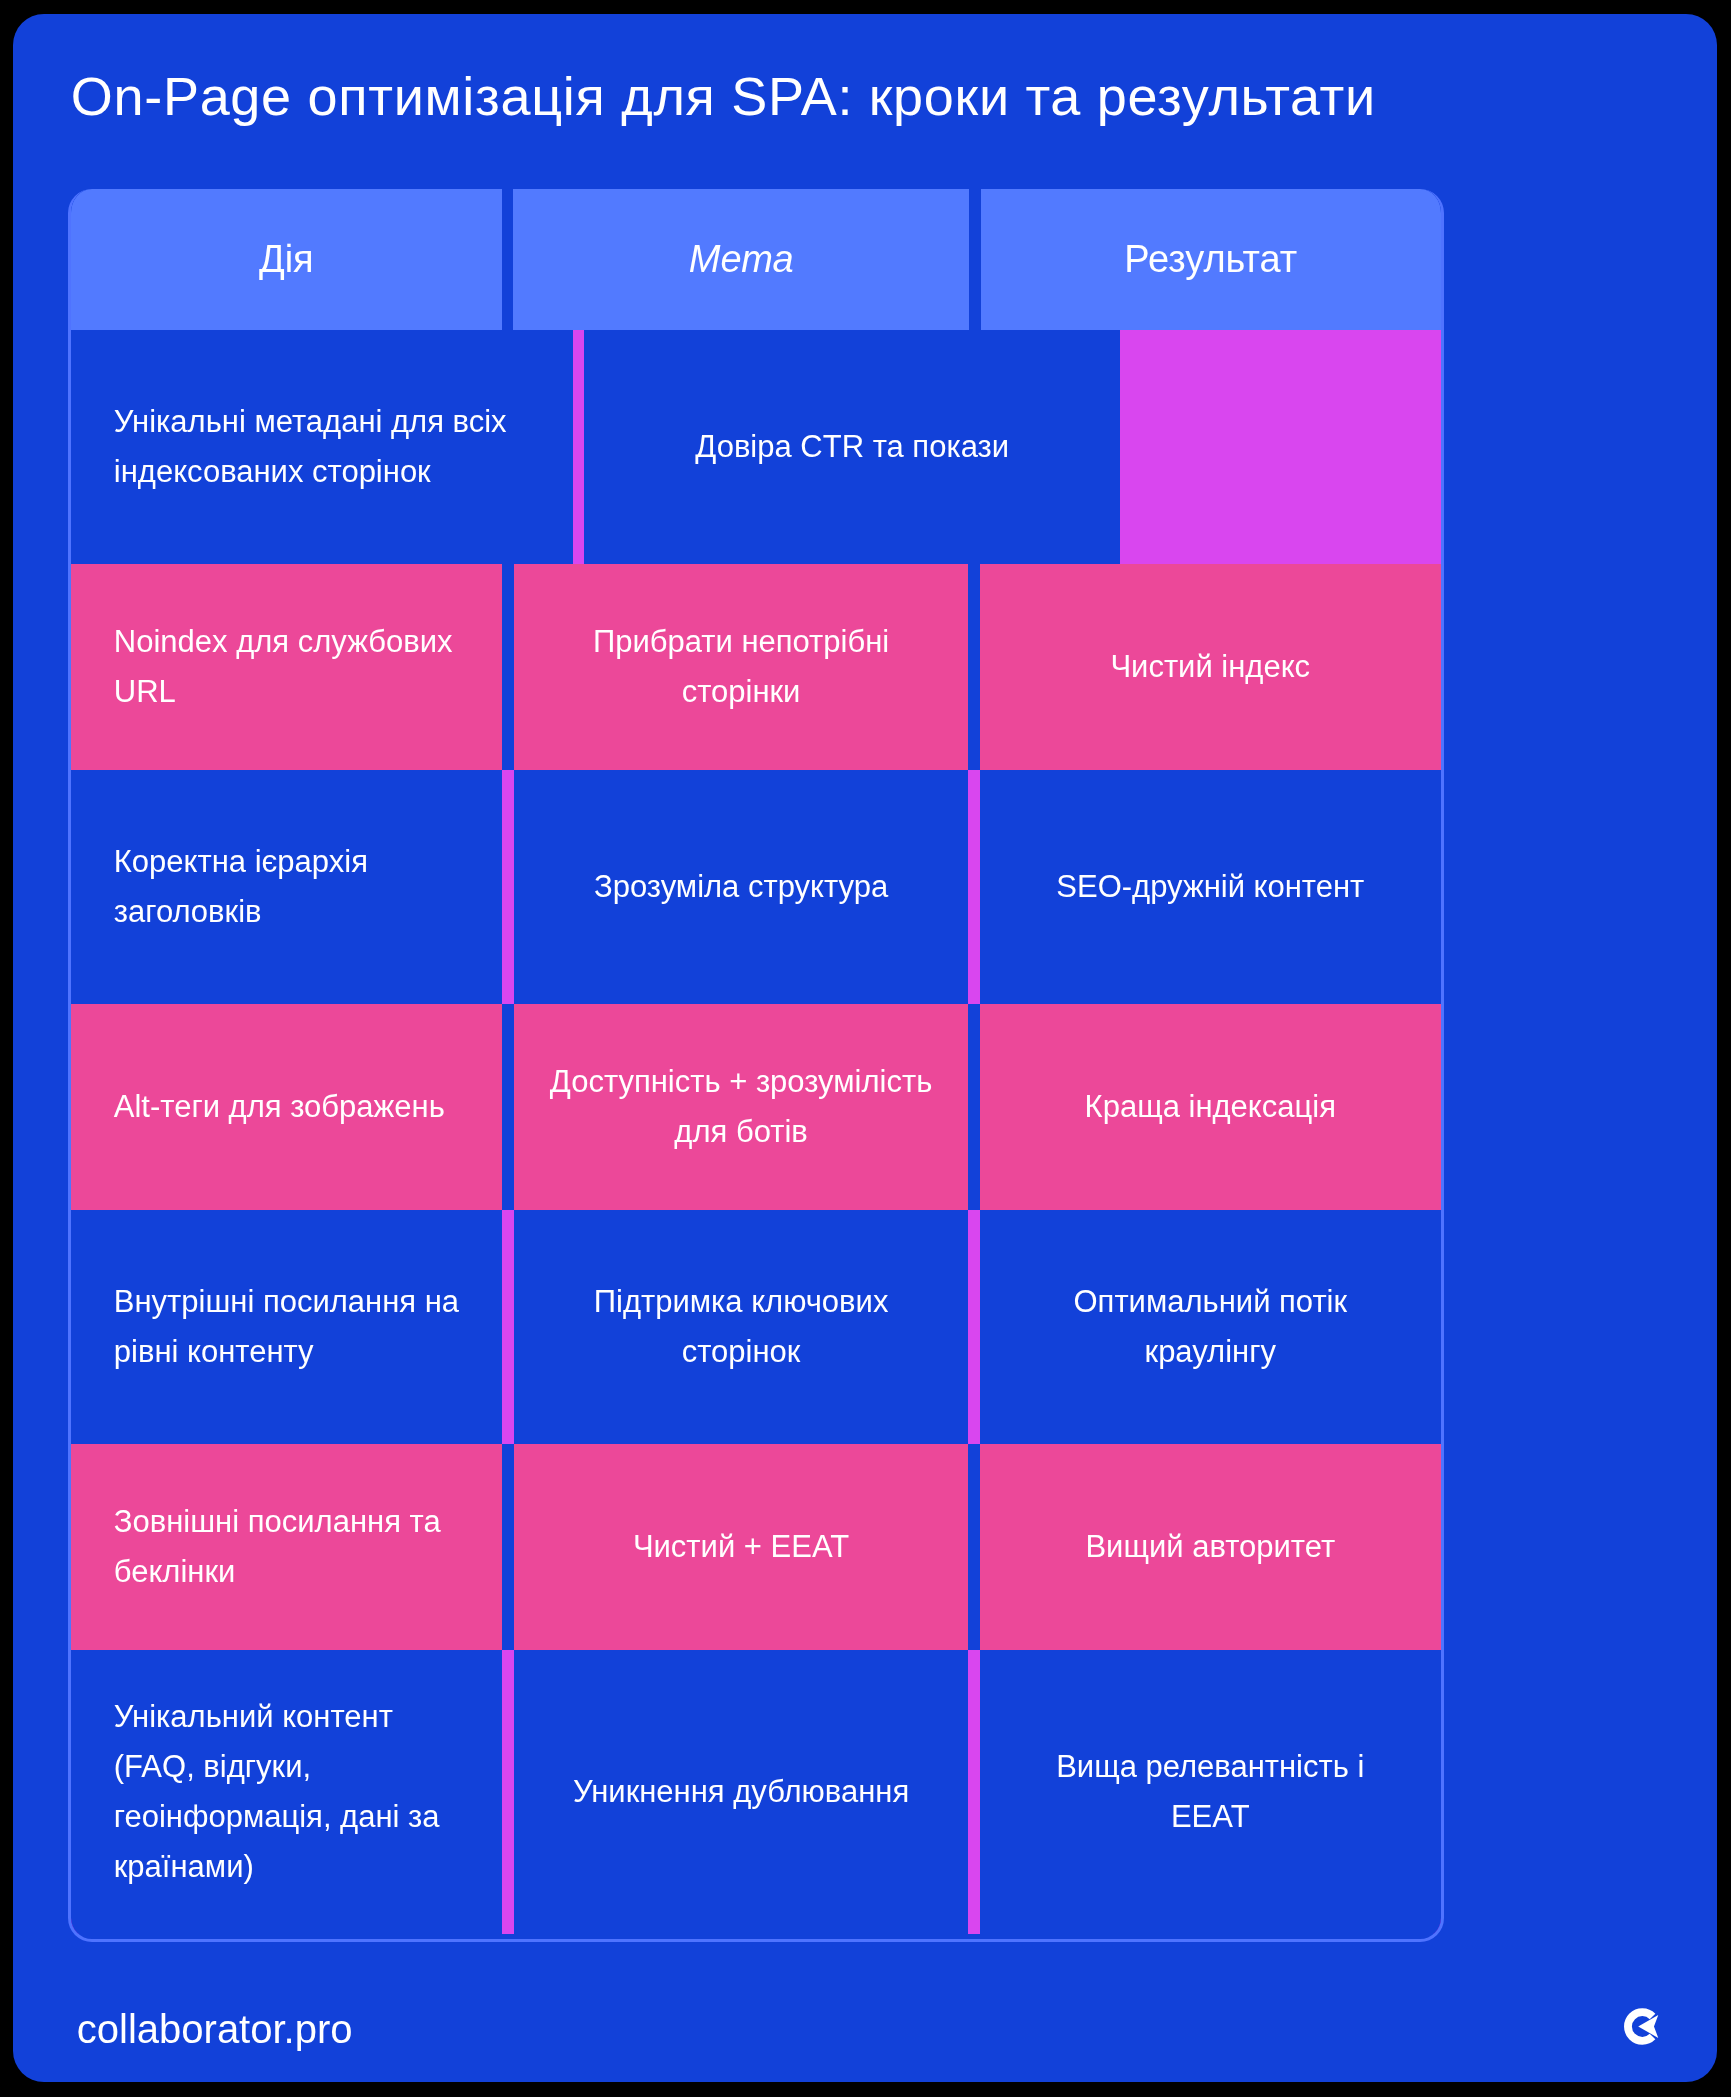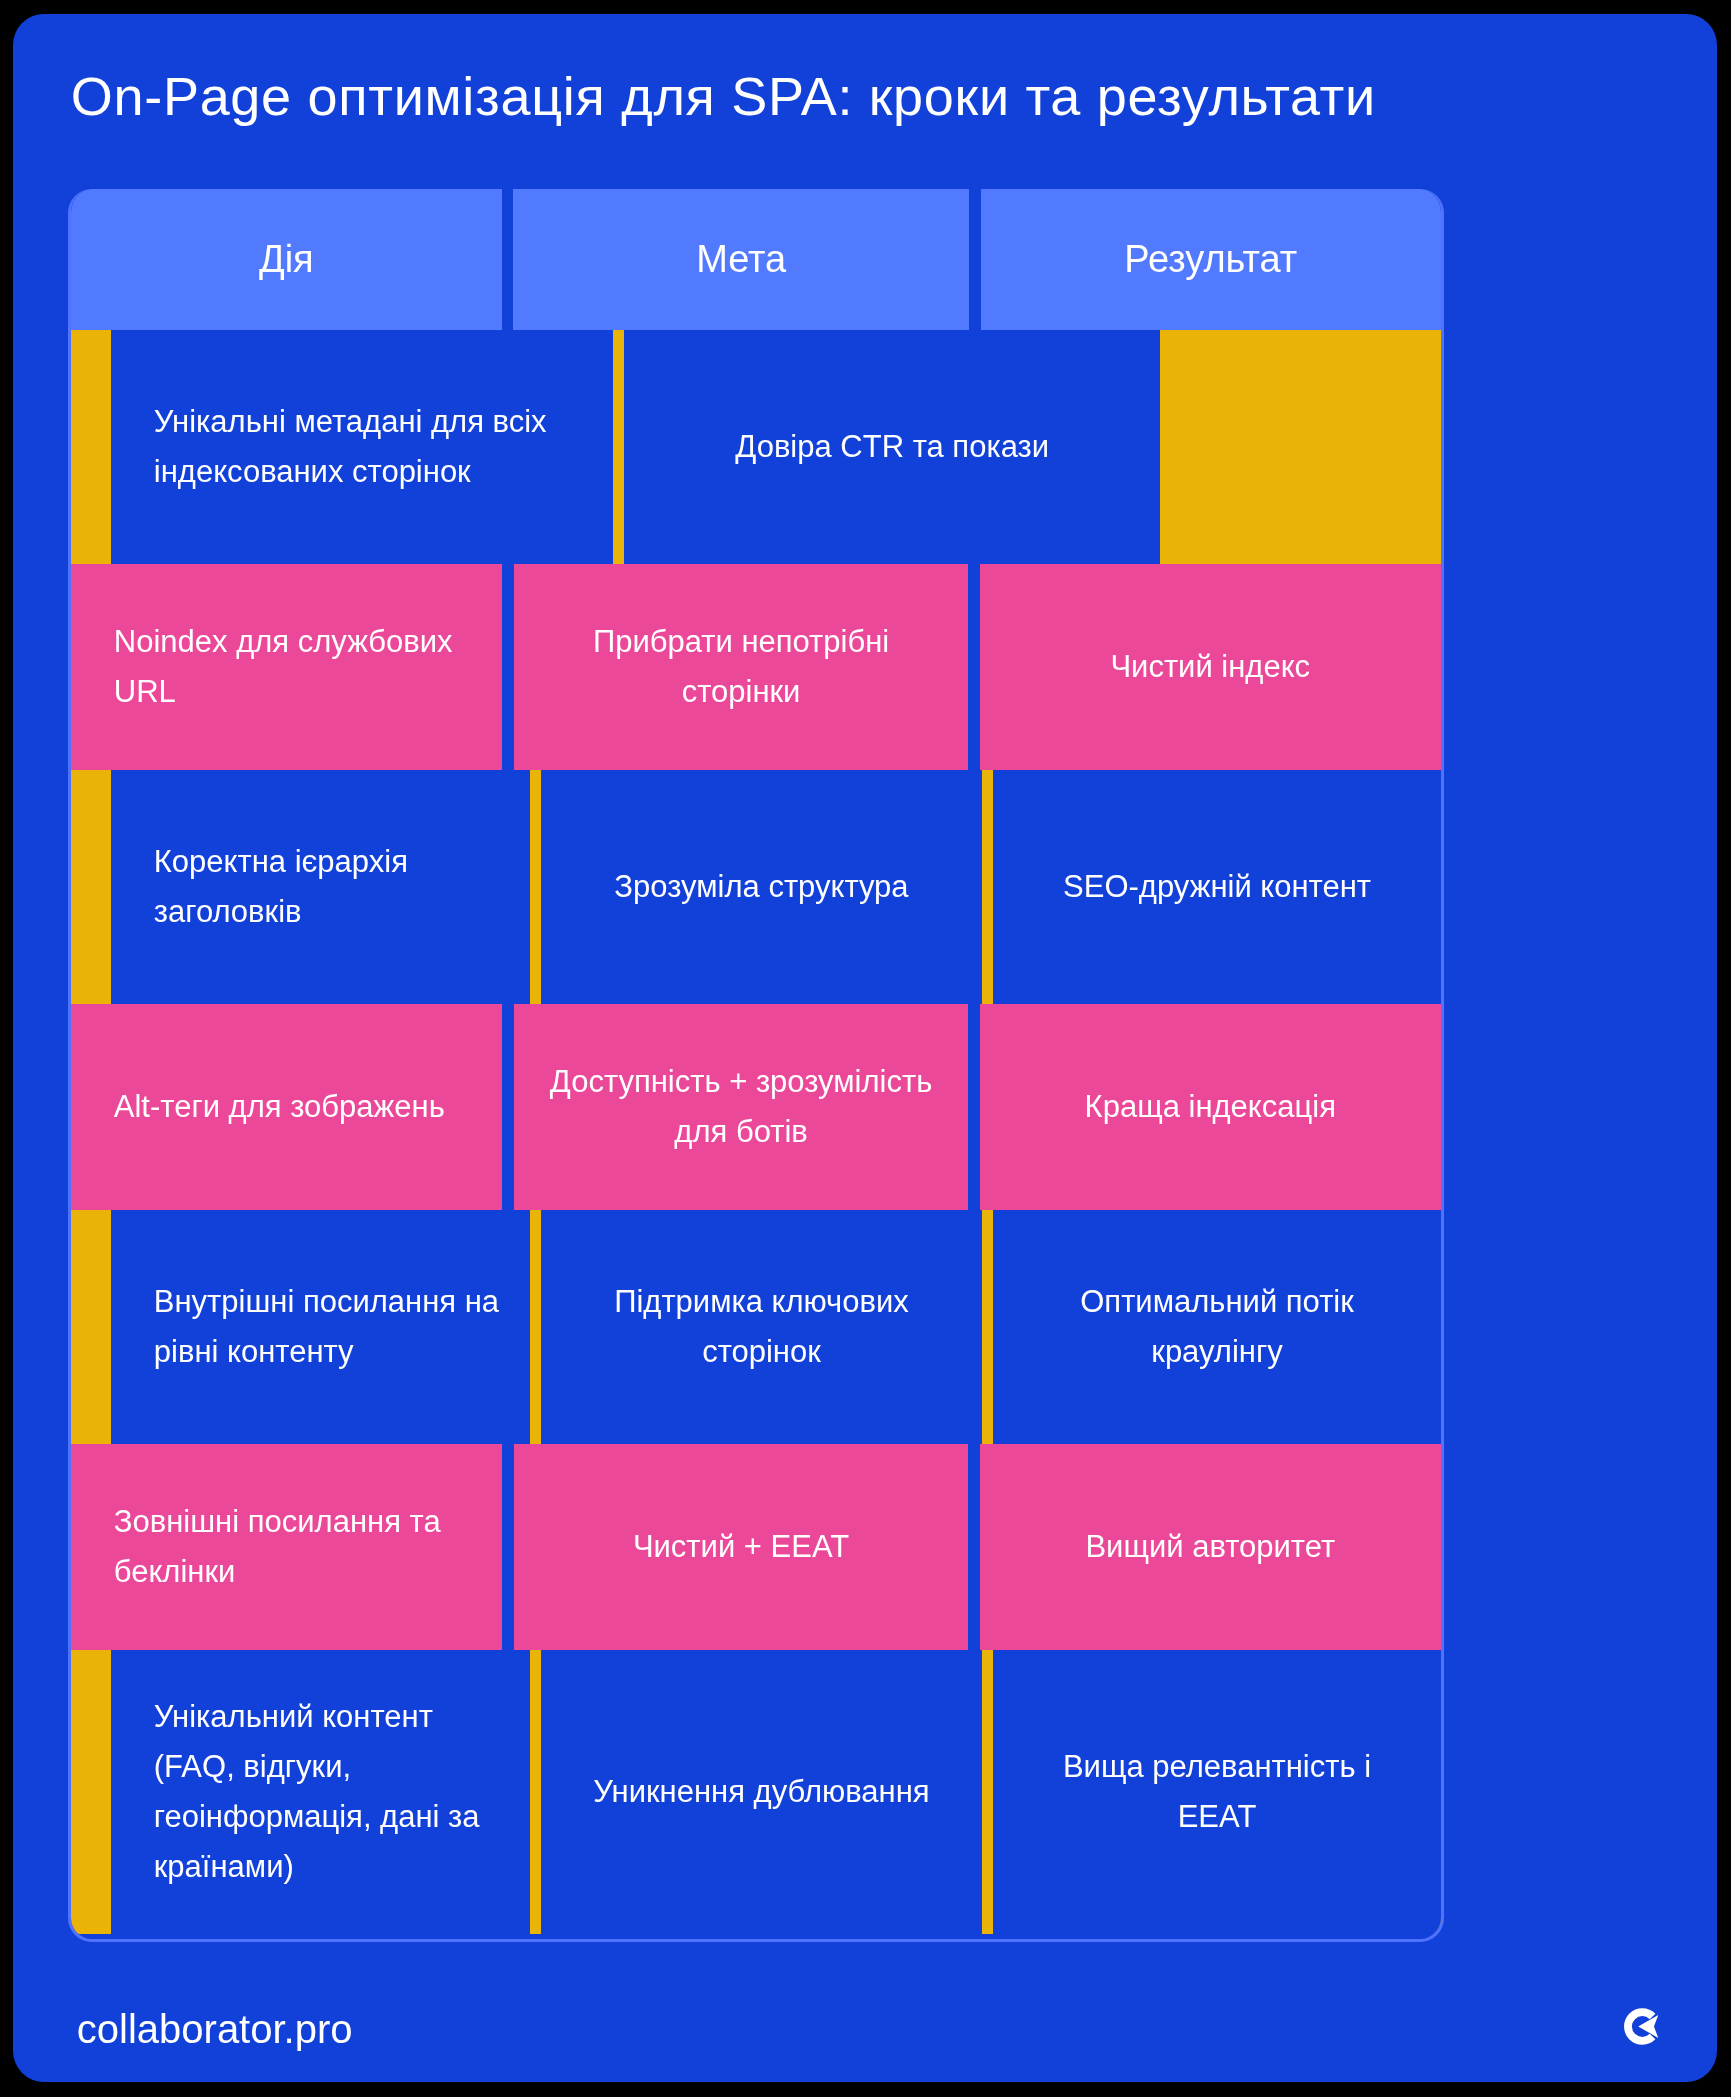--- a/index.html
+++ b/index.html
@@ -56,33 +56,33 @@
   .hcell {
     height: 100%;
     background: #527AFF;
     display: flex;
     align-items: center;
     justify-content: center;
     font-size: 38px;
     font-weight: 400;
   }
   .hcell.c1 { width: 502px; margin-left: 0; border-top-left-radius: 17px; }
-  .hcell.c2 { width: 531px; margin-left: 11.4px; }
+  .hcell.c2 { width: 531px; margin-left: 11.4px; font-style: italic; }
   .hcell.c3 { width: 536px; margin-left: 11.4px; border-top-right-radius: 17px; }
   .rows {
     position: absolute;
     left: 0;
     top: 141px;
     width: 100%;
   }
   .row {
     display: flex;
     width: 100%;
   }
-  .row.dark { background: #eab308; padding-left: 40px; }
+  .row.dark { background: #d946ef; }
   .row.light { background: #1241D9; }
   .cell {
     display: flex;
     align-items: center;
     font-size: 31px;
     line-height: 50px;
     font-weight: 400;
   }
   .row.light .cell { background: #ec4899; }
   .row.dark .cell { background: #1241D9; }

